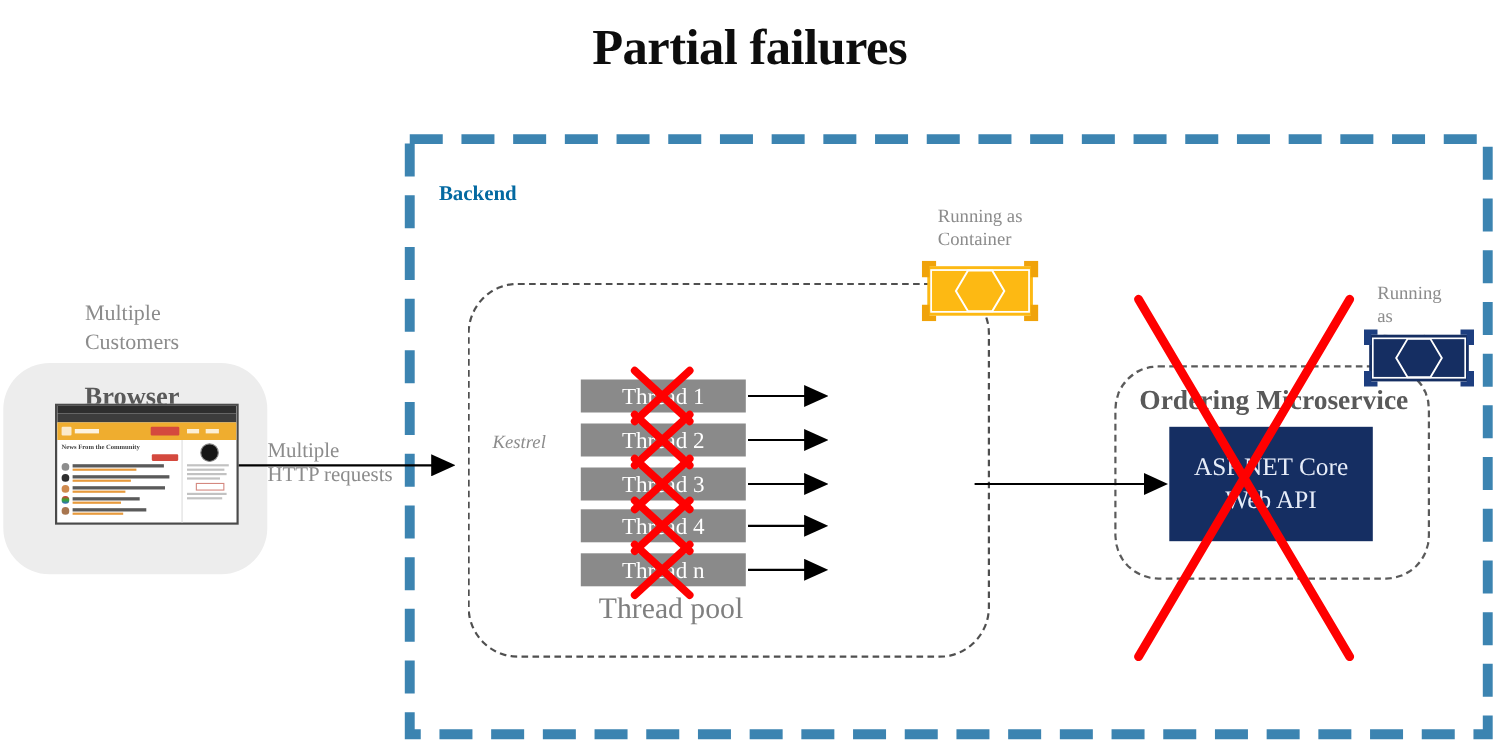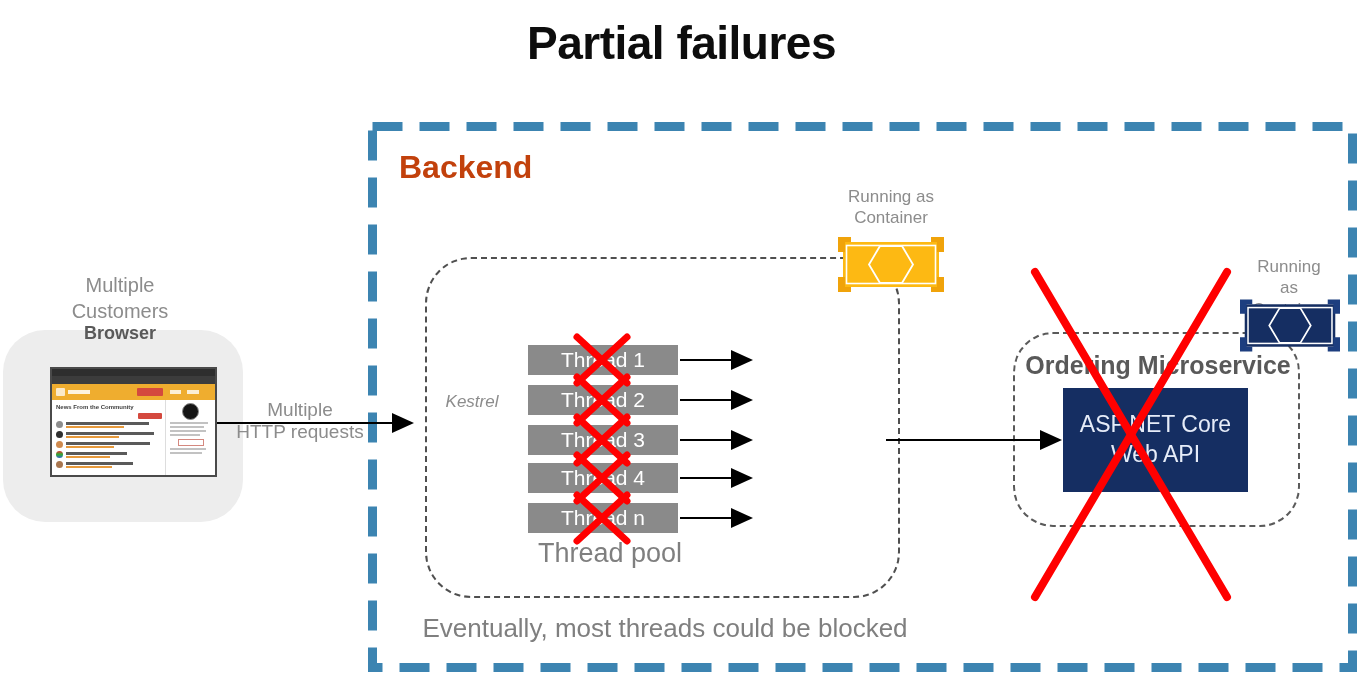--- a/index.html
+++ b/index.html
@@ -1,36 +1,36 @@
 <!DOCTYPE html>
 <html><head>
 <meta charset="utf-8">
 <style>
   * { margin:0; padding:0; box-sizing:border-box; }
   body { background:#fff; }
   .stage {
     position:relative; width:1363px; height:681px; overflow:hidden;
-    background:#ffffff; font-family:Liberation Sans, sans-serif;
+    background:#ffffff; font-family:Liberation Serif, serif;
   }
   .abs { position:absolute; }
-  .ctr { transform:translateX(-50%); text-align:center; }
+  .ctr { transform:translateX(-50%); text-align:left; }
   .pre { white-space:pre-line; }
 
   .page-title {
     left:0; right:0; top:16px; text-align:center;
     font-size:46px; font-weight:800; color:#0d0d0d; letter-spacing:-0.5px;
   }
 
   
   .browser-panel {
     left:3px; top:330px; width:240px; height:192px;
     background:#ededed; border-radius:42px;
   }
   .customers-label { left:120px; top:272px; font-size:20px; line-height:1.3; color:#8c8c8c; }
-  .browser-title  { left:120px; top:323px; font-size:18px; font-weight:700; color:#595959; }
+  .browser-title  { left:120px; top:348px; font-size:24px; font-weight:700; color:#595959; }
   .browser-caption{ left:122px; top:483px; font-size:21px; color:#9b9b9b; white-space:nowrap; }
 
   
   .thumb { left:50px; top:367px; width:167px; height:110px; background:#fff;
            border:2px solid #4a4a4a; overflow:hidden; }
   .thumb-titlebar { height:7px; background:#2e2e2e; }
   .thumb-toolbar  { height:8px; background:#3c3c3c; }
   .thumb-header   { height:16px; background:#efad2f; position:relative; }
   .thumb-logo     { position:absolute; left:4px; top:4px; width:9px; height:8px; background:rgba(255,255,255,.75); border-radius:1px; }
   .thumb-logo-txt { position:absolute; left:16px; top:6px; width:22px; height:4px; background:rgba(255,255,255,.85); }
@@ -45,21 +45,21 @@
   .thumb-ava      { width:7px; height:7px; border-radius:50%; flex:0 0 auto; }
   .thumb-lines .l1{ height:3px; background:#5a5a5a; margin-bottom:1px; }
   .thumb-lines .l2{ height:2px; background:#e79a3c; }
   .thumb-side     { width:50px; border-left:1px solid #ddd; padding:3px 4px; }
   .thumb-badge    { width:17px; height:17px; border-radius:50%; background:#151515; border:1px solid #888; margin:0 auto 2px; }
   .thumb-sline    { height:2px; background:#c2c2c2; margin:2px 0; }
   .thumb-obtn     { width:26px; height:7px; border:1px solid #d4887f; margin:3px auto 2px; }
 
   .req-label { left:300px; top:399px; font-size:19px; line-height:1.18; color:#8c8c8c; }
 
-  .backend-label { left:399px; top:149px; font-size:32px; font-weight:700; color:#c2410c; }
+  .backend-label { left:399px; top:166px; font-size:19px; font-weight:700; color:#0369a1; }
 
   .mvc-box {
     left:425px; top:257px; width:475px; height:341px;
     border:2px dashed #4f4f4f; border-radius:46px;
   }
   .mvc-title { left:585px; top:264px; font-size:25px; font-weight:700; line-height:1.25; color:#595959; }
   .kestrel   { left:472px; top:392px; font-size:17px; line-height:1.22; color:#8c8c8c; }
   .kestrel .kname { font-style:italic; }
 
   .thread-bar {
@@ -214,21 +214,20 @@
   <svg class="abs container-icon icon-navy" viewBox="0 0 106 55">
     <rect x="5" y="5" width="96" height="45" fill="#152e62"></rect>
     <rect x="8.5" y="8.5" width="89" height="38" fill="none" stroke="#ffffff" stroke-width="1.6"></rect>
     <path d="M0,15 L0,0 L13,0 L13,5 L7,5 L7,15 Z" fill="#1d3e7f"></path>
     <path d="M0,40 L0,55 L13,55 L13,50 L7,50 L7,40 Z" fill="#1d3e7f"></path>
     <path d="M106,15 L106,0 L93,0 L93,5 L99,5 L99,15 Z" fill="#1d3e7f"></path>
     <path d="M106,40 L106,55 L93,55 L93,50 L99,50 L99,40 Z" fill="#1d3e7f"></path>
     <path d="M42,9 L64,9 L75,27.5 L64,46 L42,46 L31,27.5 Z" fill="none" stroke="#ffffff" stroke-width="1.8"></path>
   </svg>
 
-  <div class="abs ctr note">Eventually, most threads could be blocked</div>
 
   <svg class="overlay" width="1363" height="681" viewBox="0 0 1363 681">
     <defs>
       <marker id="ah" markerWidth="11" markerHeight="10" refX="9" refY="5" orient="auto">
         <path d="M0,0 L11,5 L0,10 Z" fill="#000000"></path>
       </marker>
     </defs>
 
     <rect x="372.5" y="126.5" width="980" height="541" fill="none" stroke="#3c84b1" stroke-width="9" stroke-dasharray="30 17"></rect>
 

